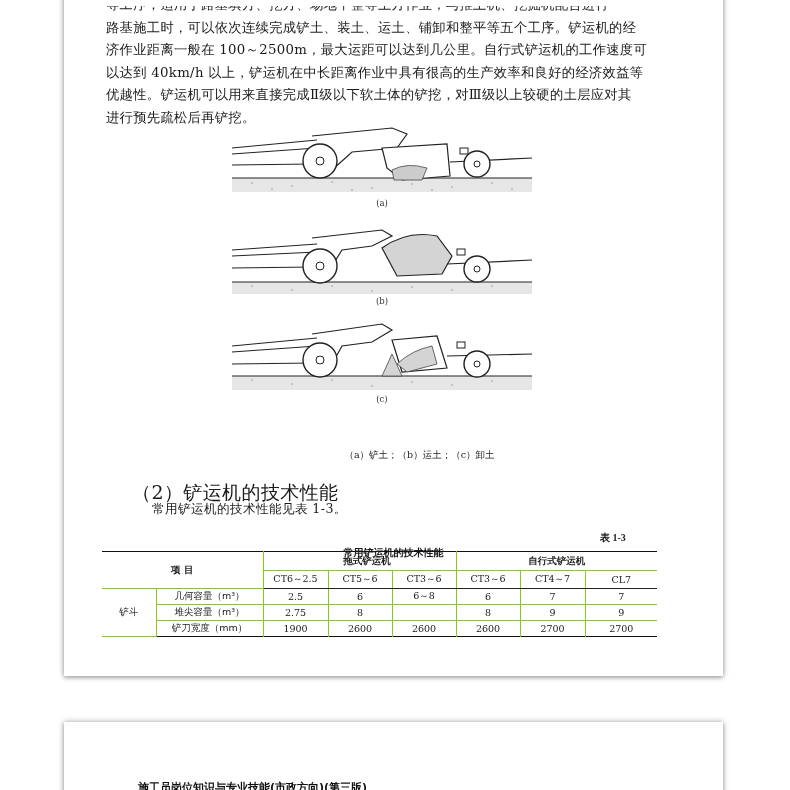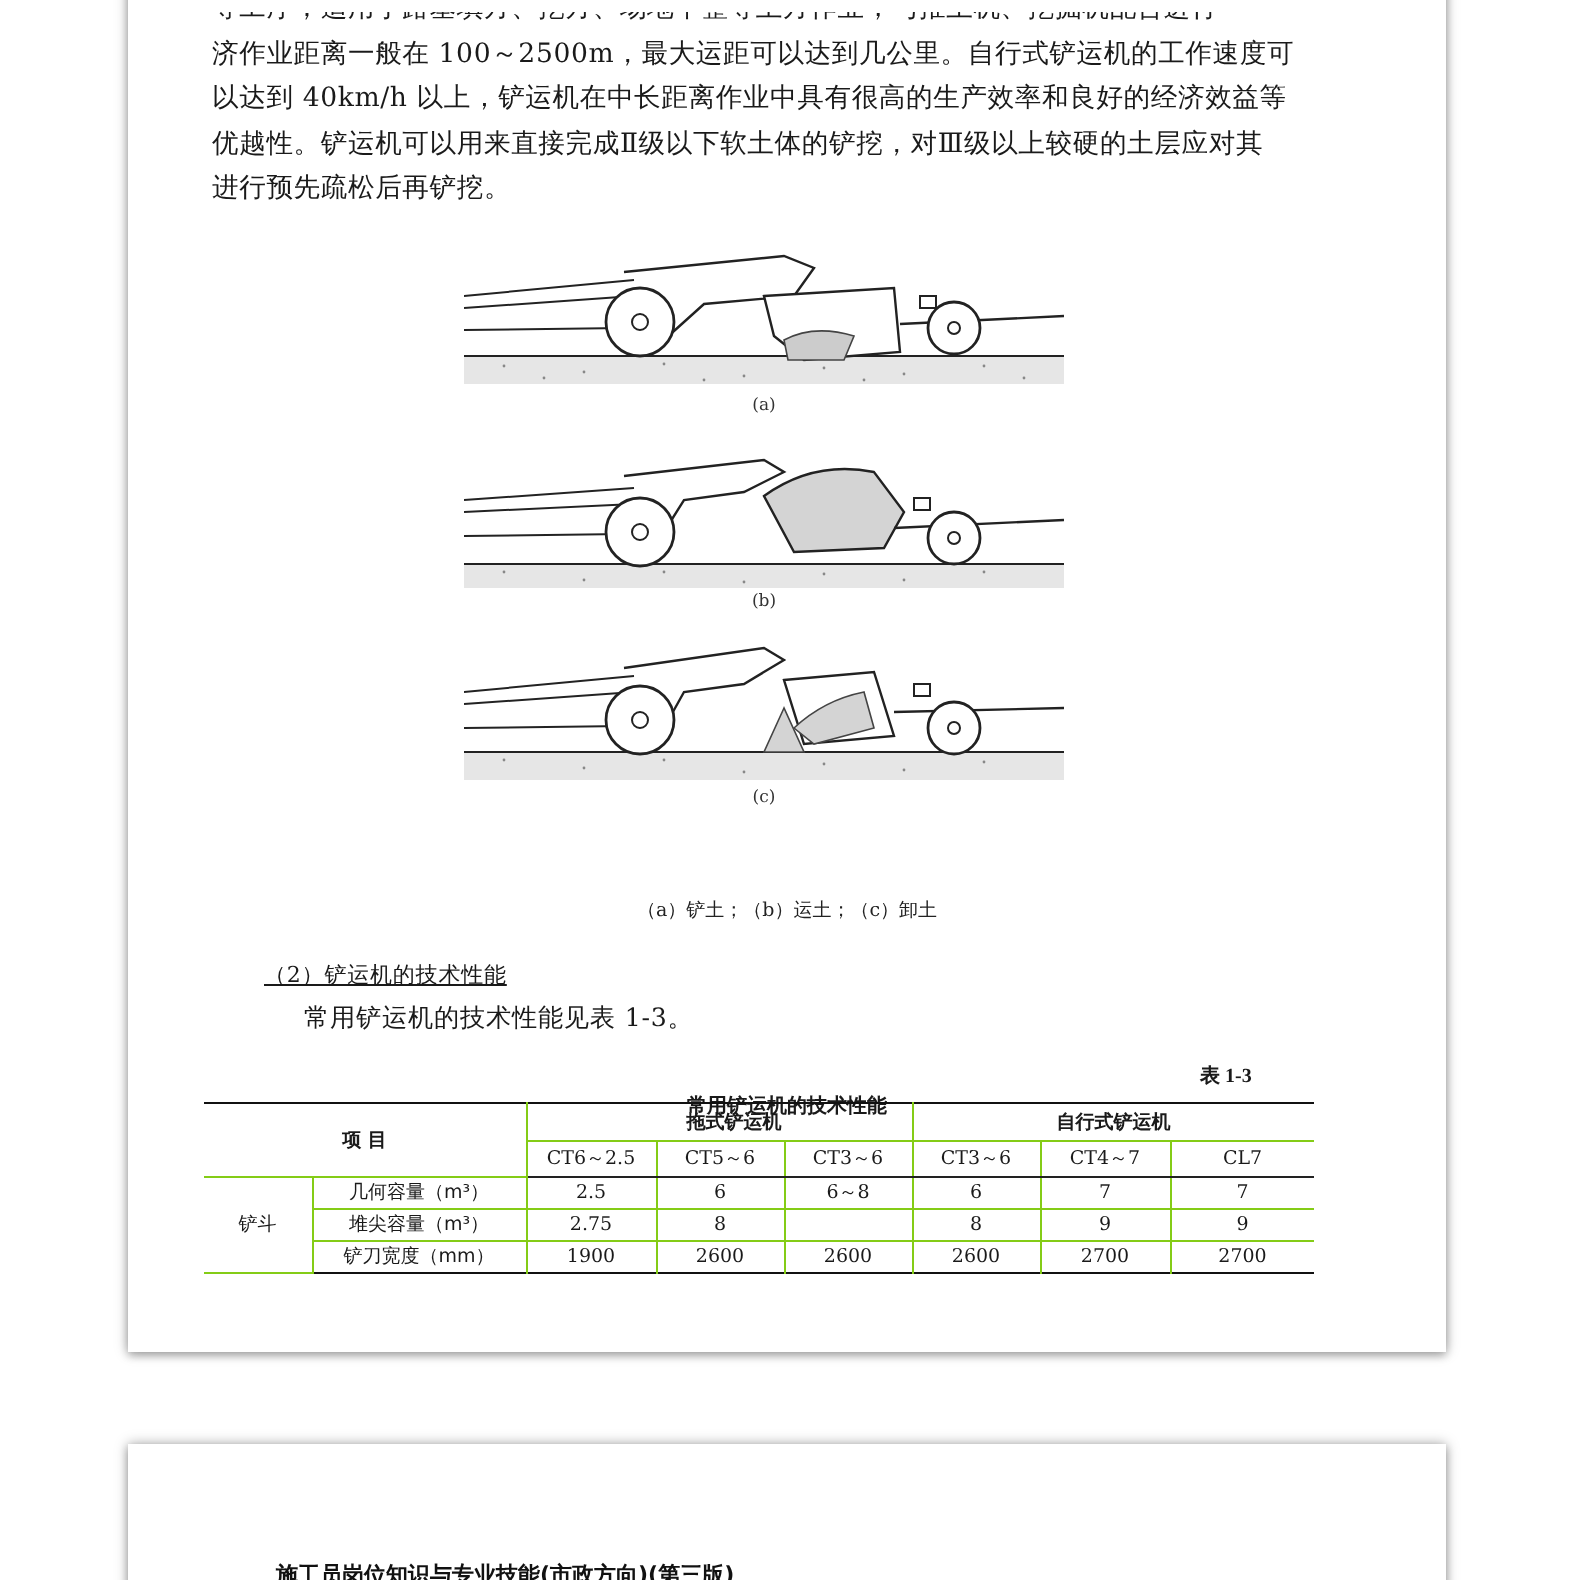--- a/index.html
+++ b/index.html
@@ -27,23 +27,23 @@
   }
   .para .line { display: block; white-space: nowrap; overflow: hidden; height: 22.5px; }
   .para .line.cut { color: #1a1a1a; clip-path: inset(12px 0 0 0); }
 
   .figure { position: absolute; left: 168px; width: 300px; }
   .scraper { position: absolute; left: 0; width: 300px; height: 88px; }
   .sublabel { position: absolute; width: 300px; text-align: center; font-size: 8.5px; color: #333; }
 
   .caption { position: absolute; left: 0; width: 659px; text-align: center; color: #222; }
   .caption.main { font-size: 11px; letter-spacing: 0.5px; }
-  .caption.sub { font-size: 9.5px; }
-
-  .sec-head { position: absolute; left: 68px; font-size: 11px; letter-spacing: 0.4px; text-decoration: underline; }
+  .caption.sub { font-size: 9.5px; margin-left: 26px; }
+
+  .sec-head { position: absolute; left: 68px; font-size: 19px; letter-spacing: 0.4px; }
   .sec-text { position: absolute; left: 68px; font-size: 12.6px; letter-spacing: 0.4px; }
 
   .table-title { position: absolute; left: 0; width: 659px; text-align: center; font-size: 10px; font-weight: bold; font-family: "DejaVu Sans", sans-serif; }
   .table-num { position: absolute; left: 536px; font-size: 10px; font-weight: bold; font-family: Liberation Serif, serif; }
 
   table.spec {
     position: absolute; left: 38px; top: 571px; width: 555px;
     border-collapse: collapse;
     font-size: 9.5px;
     border-top: 1.6px solid #111; border-bottom: 1.6px solid #111;
@@ -61,20 +61,21 @@
 
   .running-head { position: absolute; left: 74px; top: 58px; font-size: 11px; font-family: "DejaVu Sans", sans-serif; font-weight: bold; color: #111; }
 </style>
 </head>
 <body>
 
 <div class="page page1">
 
   <div class="para" style="top: 14px;">
     <span class="line cut">等工序，适用于路基填方、挖方、场地平整等土方作业，与推土机、挖掘机配合进行</span>
+    <span class="line">路基施工时，可以依次连续完成铲土、装土、运土、铺卸和整平等五个工序。铲运机的经</span>
     <span class="line">济作业距离一般在 100～2500m，最大运距可以达到几公里。自行式铲运机的工作速度可</span>
     <span class="line">以达到 40km/h 以上，铲运机在中长距离作业中具有很高的生产效率和良好的经济效益等</span>
     <span class="line">优越性。铲运机可以用来直接完成Ⅱ级以下软土体的铲挖，对Ⅲ级以上较硬的土层应对其</span>
     <span class="line">进行预先疏松后再铲挖。</span>
   </div>
 
   <div class="figure" style="top: 138px;">
 
     <svg class="scraper" style="top: 0;" viewBox="0 0 300 88">
       <rect x="0" y="60" width="300" height="14" fill="#e6e6e6"></rect>

